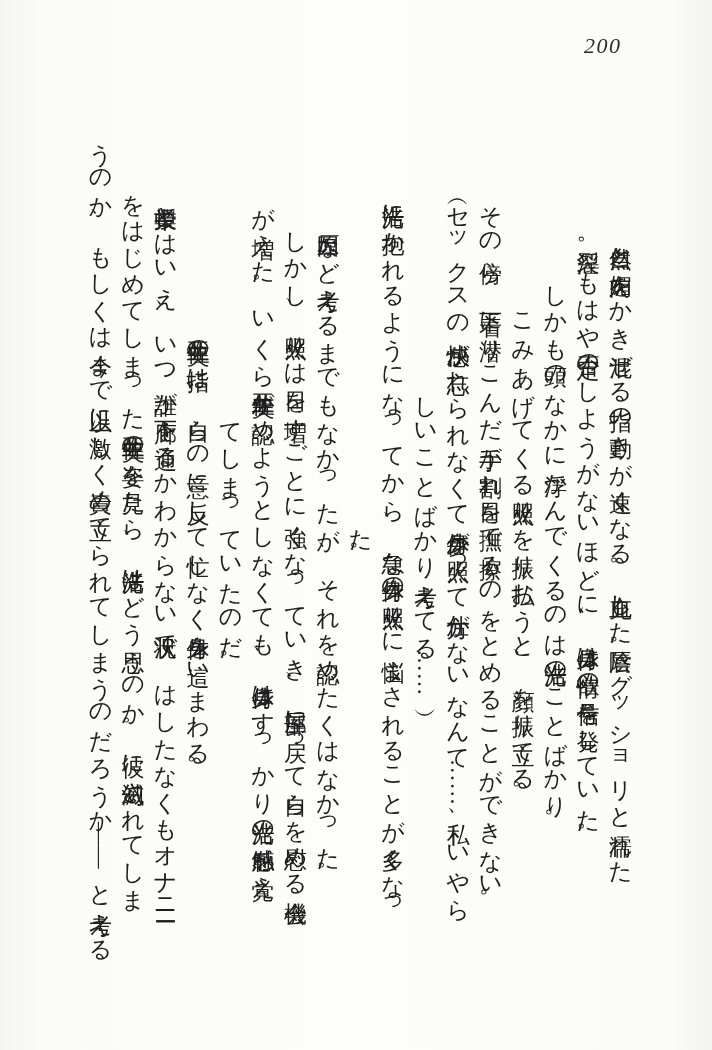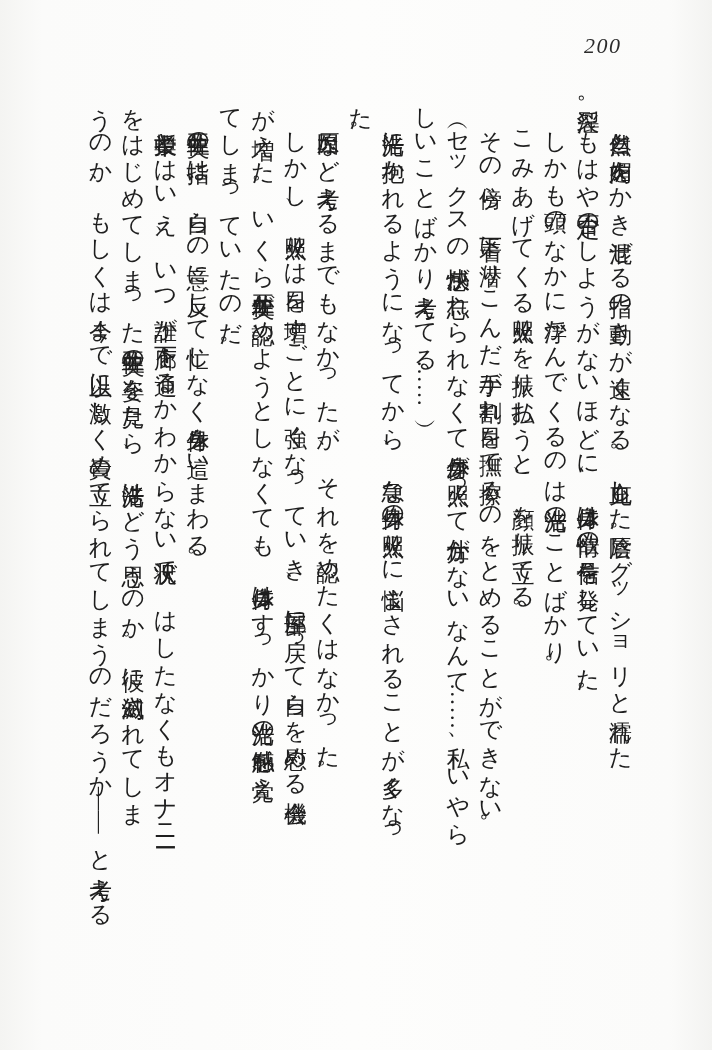--- a/index.html
+++ b/index.html
@@ -11,20 +11,21 @@
     height: 1050px;
     position: relative;
     overflow: hidden;
     background: #f7f7f5;
     font-family: "Liberation Serif", "DejaVu Serif", serif;
   }
   .page {
     position: absolute;
     inset: 0;
     background: linear-gradient(90deg, #f4f4f2 0%, #fbfbfa 6%, #fdfdfc 50%, #fbfbfa 94%, #f3f3f1 100%);
+    text-align: center;
   }
   .page-number {
     position: absolute;
     top: 33px;
     left: 584px;
     font-size: 22px;
     font-style: italic;
     letter-spacing: 1.5px;
     color: #2b2b2b;
   }

